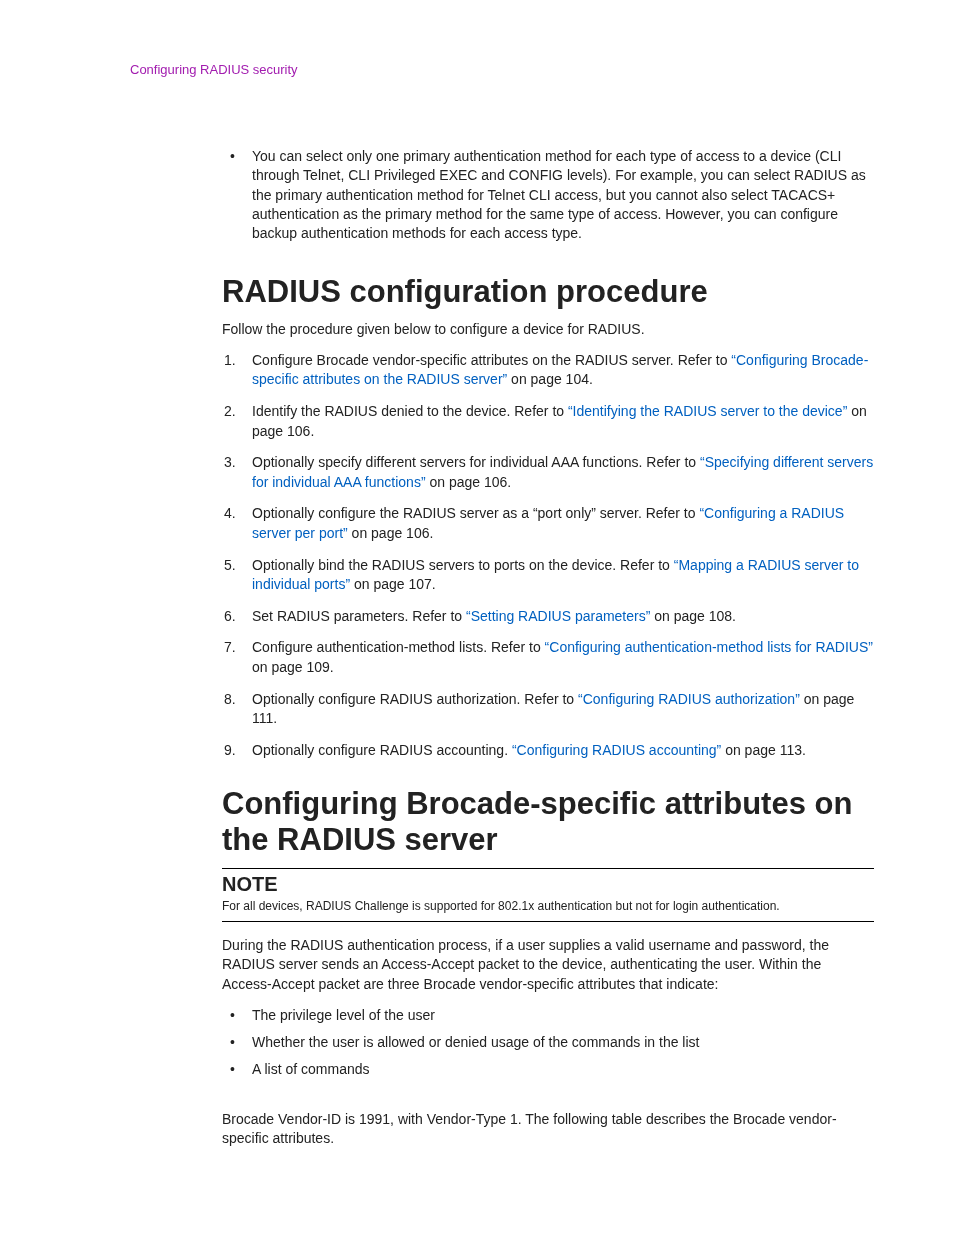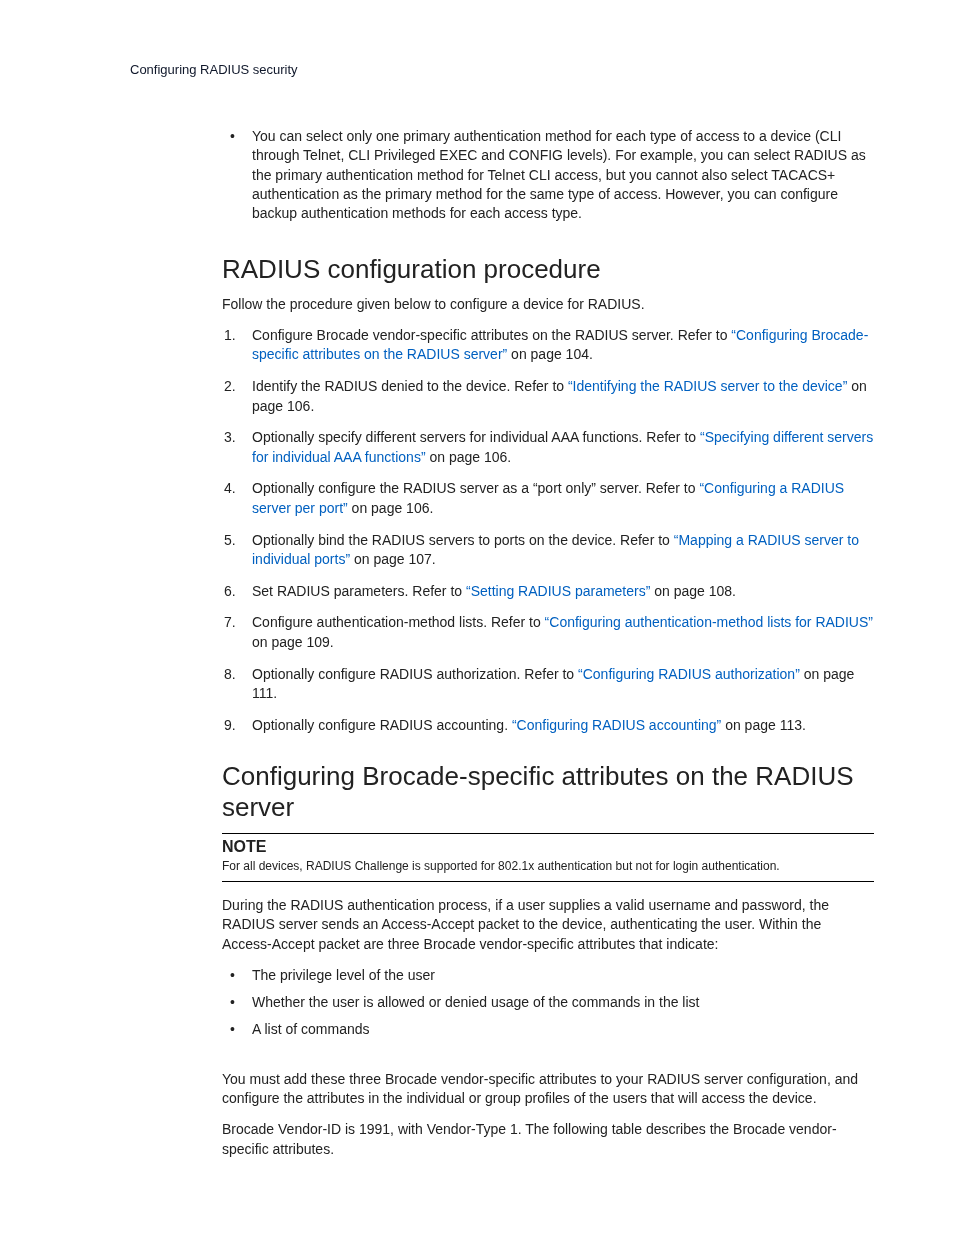--- a/index.html
+++ b/index.html
@@ -9,22 +9,22 @@
     font-family: Arial, Helvetica, sans-serif;
     color: #222;
     width: 954px;
   }
   .page {
     padding: 62px 80px 80px 130px;
     box-sizing: border-box;
   }
   .running-head {
     font-size: 13px;
-    color: #0f172a;
-    margin-bottom: 50px;
+    color: #a21caf;
+    margin-bottom: 70px;
   }
   .indent-block {
     margin-left: 92px;
   }
   ul.bullet {
     list-style: none;
     padding: 0;
     margin: 0 0 30px 0;
   }
   ul.bullet > li {
@@ -37,22 +37,22 @@
   ul.bullet > li::before {
     content: "•";
     position: absolute;
     left: 8px;
     top: 0;
     font-size: 14px;
   }
   h2.section {
     font-family: "Arial Narrow", Arial, sans-serif;
     font-stretch: condensed;
-    font-weight: 400;
-    font-size: 26px;
+    font-weight: 700;
+    font-size: 31px;
     margin: 26px 0 10px 0;
     letter-spacing: 0;
   }
   p.body {
     font-size: 14px;
     line-height: 1.38;
     margin: 0 0 12px 0;
   }
   ol.steps {
     list-style: none;
@@ -81,21 +81,21 @@
   .note-block {
     border-top: 1px solid #000;
     border-bottom: 1px solid #000;
     padding: 4px 0 6px 0;
     margin: 8px 0 14px 0;
   }
   .note-label {
     font-family: "Arial Narrow", Arial, sans-serif;
     font-stretch: condensed;
     font-weight: 700;
-    font-size: 16px;
+    font-size: 20px;
     margin-bottom: 2px;
   }
   .note-text {
     font-size: 12px;
     line-height: 1.38;
   }
 </style>
 </head>
 <body>
 
@@ -130,16 +130,15 @@
     </div>
 
     <p class="body">During the RADIUS authentication process, if a user supplies a valid username and password, the RADIUS server sends an Access-Accept packet to the device, authenticating the user. Within the Access-Accept packet are three Brocade vendor-specific attributes that indicate:</p>
 
     <ul class="bullet" id="attr-bullets">
         <li>The privilege level of the user</li>
         <li>Whether the user is allowed or denied usage of the commands in the list</li>
         <li>A list of commands</li>
       </ul>
 
-    <p class="body">You must add these three Brocade vendor-specific attributes to your RADIUS server configuration, and configure the attributes in the individual or group profiles of the users that will access the device.</p>
     <p class="body">Brocade Vendor-ID is 1991, with Vendor-Type 1. The following table describes the Brocade vendor-specific attributes.</p>
   </div>
 </div>
 
 </body></html>

